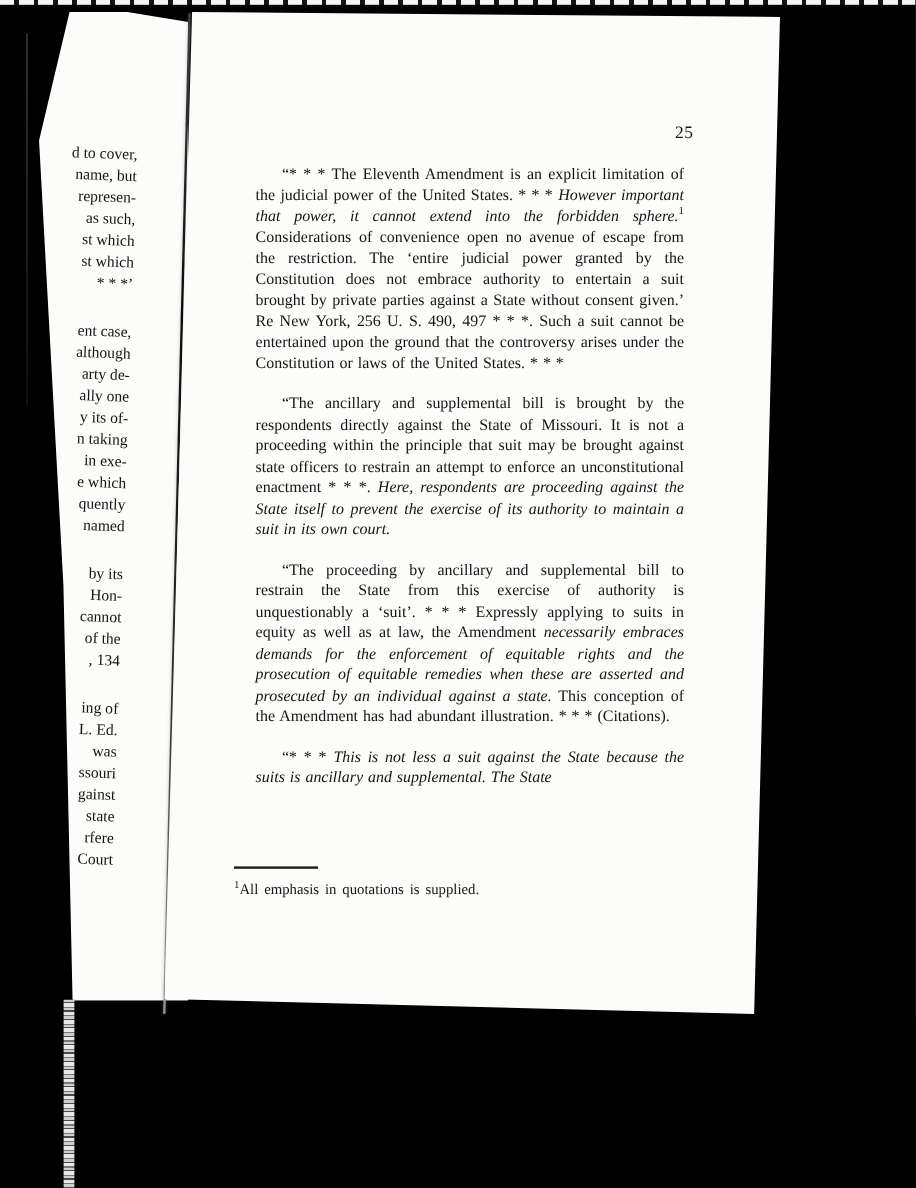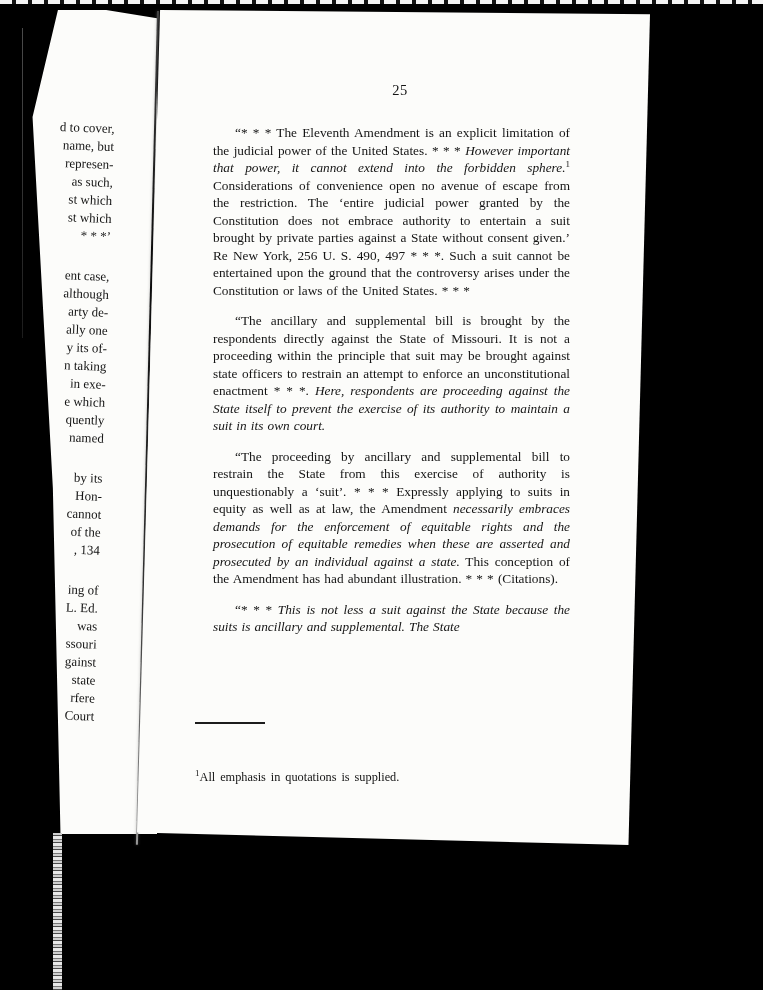--- a/index.html
+++ b/index.html
@@ -42,32 +42,32 @@
     transform:rotate(1.45deg);transform-origin:top center;
     box-shadow:0 0 3px rgba(130,130,130,.5);
   }
   
   .main-page{
     position:absolute;left:137px;top:10px;width:513px;height:835px;
     background:var(--paper);
     clip-path:polygon(4.5% 0,100% 0.5%,95.8% 100%,0 98.5%);
   }
   .pagenum{
-    position:absolute;top:72px;left:85px;width:356px;
-    text-align:center;font-size:14.5px;letter-spacing:.5px;
+    position:absolute;top:93px;left:85px;width:356px;
+    text-align:right;font-size:14.5px;letter-spacing:.5px;
   }
   .body-block{
     position:absolute;top:110px;left:76px;width:357px;
     text-align:justify;font-size:13.3px;line-height:17.5px;word-spacing:.06em;
   }
-  .para{margin:4px 0 13px 0;text-indent:22px;}
+  .para{margin:16px 0 13px 0;text-indent:22px;}
   .it{font-style:italic;}
   sup{font-size:9px;line-height:0;}
   .fn-rule{position:absolute;left:58px;top:712px;width:70px;height:2px;background:#1c1c1c;}
-  .footnote{position:absolute;left:58px;top:724px;width:390px;font-size:12.3px;word-spacing:.15em;margin-top:36px;}
+  .footnote{position:absolute;left:58px;top:724px;width:390px;font-size:12.3px;word-spacing:.15em;}
   
   .film-stripe{
     position:absolute;left:53px;top:833px;width:9px;height:157px;
     background:repeating-linear-gradient(180deg,#cfcfcf 0 2px,#4a4a4a 2px 3px,#e8e8e8 3px 6px,#777 6px 7px);
   }
 </style>
 </head>
 <body>
 
 <div class="canvas">

